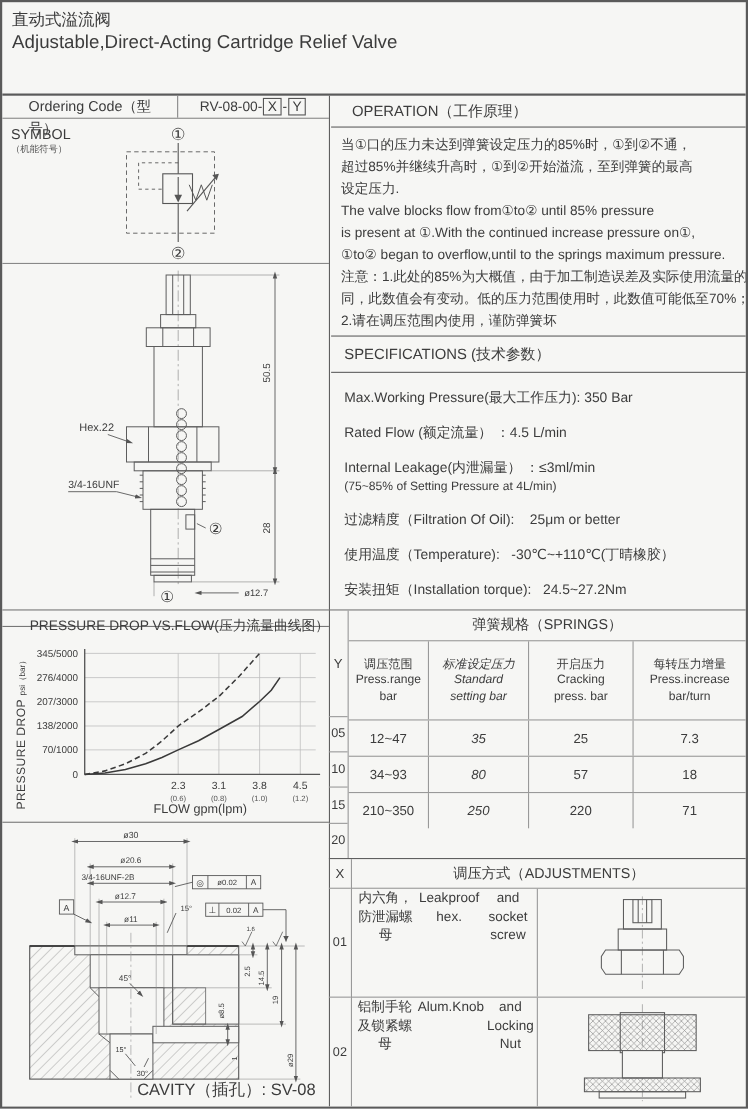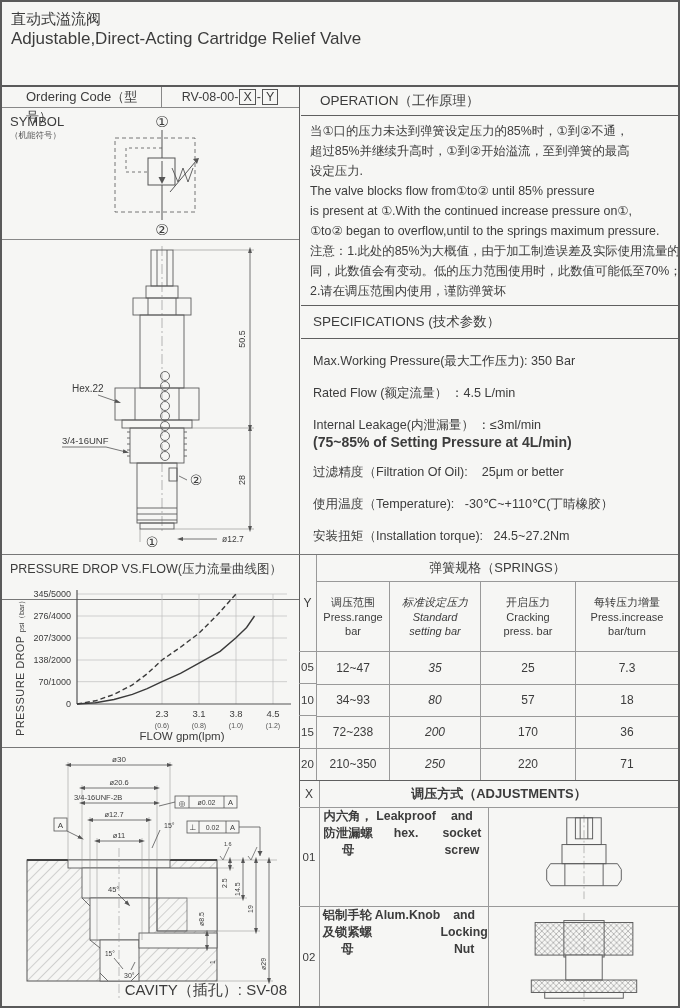--- a/index.html
+++ b/index.html
@@ -13,61 +13,61 @@
   .t-en{font-size:17px;line-height:21px;width:356px;}
   
   #ordering-row{left:0;top:85px;width:297px;height:21px;border-bottom:1px solid #888;display:flex;}
   #ordering-label{width:160px;border-right:1px solid #888;font-size:13px;line-height:20px;padding-left:24px;box-sizing:border-box;}
   #ordering-code{flex:1;text-align:center;font-size:12.5px;line-height:20px;}
   .code-box{display:inline-block;border:1px solid #555;padding:0 3px;line-height:14px;margin:0 1px;}
   #symbol-cell{left:0;top:106px;width:297px;height:132px;border-bottom:1px solid #888;}
   #symbol-label{position:absolute;left:8px;top:6px;font-size:13px;line-height:15px;}
   #symbol-sublabel{position:absolute;left:8px;top:22px;font-size:8.5px;color:#555;}
   #cutaway-cell{left:0;top:238px;width:297px;height:314px;}
-  #chart-header{left:0;top:552px;width:297px;height:46px;border-top:1px solid #777;border-bottom:1px solid #777;
-                font-size:12.5px;line-height:28px;padding-left:8px;}
+  #chart-header{left:0;top:552px;width:297px;height:16px;border-top:1px solid #777;border-bottom:1px solid #777;
+                font-size:12.5px;line-height:28px;padding-left:8px;text-align:right;}
   #chart-cell{left:0;top:582px;width:297px;height:163px;}
   #chart-ylabel{position:absolute;left:12px;top:152px;transform:rotate(-90deg);transform-origin:0 0;
                 white-space:nowrap;font-size:11px;letter-spacing:.4px;}
   #chart-ylabel .unit{font-size:7.5px;letter-spacing:0;}
   #chart-xlabel{position:absolute;left:75px;top:146px;width:210px;text-align:center;font-size:11.5px;}
   #cavity-cell{left:0;top:745px;width:297px;height:259px;border-top:1px solid #777;}
   #cavity-caption{position:absolute;right:12px;bottom:6px;font-size:15px;}
   
   #vdivider{left:297px;top:85px;width:0;height:919px;border-left:1.5px solid #5f5f5f;}
   #op-header{left:299px;top:85px;width:377px;height:29px;border-bottom:1.5px solid #5f5f5f;
              font-size:13.5px;line-height:27px;padding-left:19px;}
   #op-text{left:299px;top:114px;width:377px;height:189px;padding:5px 2px 0 9px;}
   .op-line{font-size:12.4px;line-height:20px;white-space:nowrap;}
   #spec-header{left:299px;top:303px;width:377px;height:34px;border-top:1.5px solid #5f5f5f;border-bottom:1.5px solid #5f5f5f;
                font-size:13.5px;line-height:31px;padding-left:12px;}
   #spec-list{left:299px;top:337px;width:377px;height:215px;padding:14px 0 0 12px;}
   .spec-item{font-size:12.6px;line-height:16px;margin-bottom:16px;white-space:pre-wrap;}
-  .spec-sub{font-size:14px;line-height:15px;margin-top:-14px;margin-bottom:14px;font-weight:bold;}
+  .spec-sub{font-size:11px;line-height:15px;margin-top:-14px;margin-bottom:14px;}
   
   #springs{left:297px;top:552px;width:379px;height:226px;border-top:1px solid #777;display:flex;}
   #springs-ycol{width:20px;border-right:1px solid #999;display:flex;flex-direction:column;}
   .ycol-head{height:98px;display:flex;align-items:center;justify-content:center;font-size:12px;border-bottom:1px solid #999;}
   .ycol-cell{height:32px;display:flex;align-items:center;justify-content:center;font-size:11.5px;border-bottom:1px solid #999;}
   .ycol-cell:last-child{border-bottom:none;}
   #springs-main{flex:1;display:flex;flex-direction:column;}
   .sp-title{height:27px;border-bottom:1px solid #999;text-align:center;font-size:13px;line-height:26px;}
   .sp-headrow{height:71px;border-bottom:1px solid #999;display:flex;}
   .sp-hcell{display:flex;flex-direction:column;justify-content:center;text-align:center;border-right:1px solid #999;font-size:11px;line-height:14.5px;}
   .sp-row{height:32px;border-bottom:1px solid #999;display:flex;}
   .sp-row:last-child{border-bottom:none;}
   .sp-cell{display:flex;align-items:center;justify-content:center;border-right:1px solid #999;font-size:12px;}
   .c1{width:72px;} .c2{width:90px;font-style:italic;} .c3{width:94px;} .c4{width:102px;border-right:none!important;}
   
   #adjust{left:297px;top:778px;width:379px;height:226px;border-top:1.5px solid #5f5f5f;display:flex;}
   #adjust-xcol{width:20px;border-right:1px solid #999;display:flex;flex-direction:column;}
   .xcol-head{height:26px;display:flex;align-items:center;justify-content:center;font-size:12px;border-bottom:1px solid #999;}
   .xcol-cell{height:100px;display:flex;align-items:center;justify-content:center;font-size:11.5px;border-bottom:1px solid #999;}
   .xcol-cell:last-child{border-bottom:none;}
-  #adjust-main{flex:1;display:flex;flex-direction:column;font-weight:bold;}
+  #adjust-main{flex:1;display:flex;flex-direction:column;}
   .adj-title{height:26px;border-bottom:1px solid #999;text-align:center;font-size:13px;line-height:25px;}
   .adj-row{height:100px;border-bottom:1px solid #999;display:flex;}
   .adj-row:last-child{border-bottom:none;}
   .adj-text{width:168px;border-right:1px solid #999;display:flex;flex-direction:row;justify-content:center;text-align:center;font-size:12.3px;line-height:17px;}
   .adj-icon{flex:1;display:flex;align-items:center;justify-content:center;}
   svg text{font-family:"Liberation Sans","DejaVu Sans",sans-serif;}
 </style>
 </head>
 <body>
 
@@ -388,26 +388,20 @@
         <div class="sp-cell c3">25</div>
         <div class="sp-cell c4">7.3</div>
       </div>
       <div class="sp-row">
         <div class="sp-cell c1">34~93</div>
         <div class="sp-cell c2">80</div>
         <div class="sp-cell c3">57</div>
         <div class="sp-cell c4">18</div>
       </div>
       <div class="sp-row">
-        <div class="sp-cell c1">72~238</div>
-        <div class="sp-cell c2">200</div>
-        <div class="sp-cell c3">170</div>
-        <div class="sp-cell c4">36</div>
-      </div>
-      <div class="sp-row">
         <div class="sp-cell c1">210~350</div>
         <div class="sp-cell c2">250</div>
         <div class="sp-cell c3">220</div>
         <div class="sp-cell c4">71</div>
       </div>
     </div>
   </div>
 
   <div class="abs" id="adjust">
     <div id="adjust-xcol">

